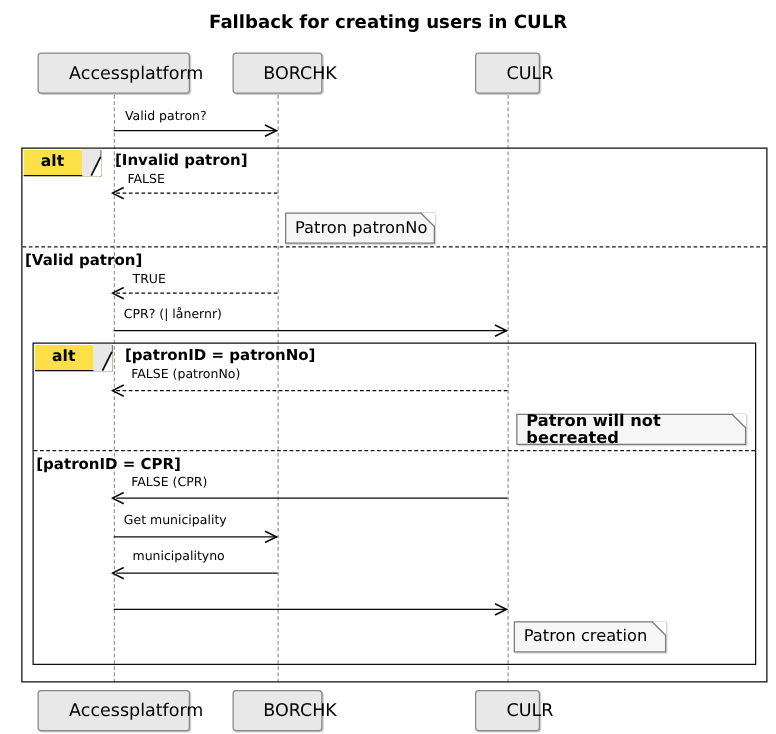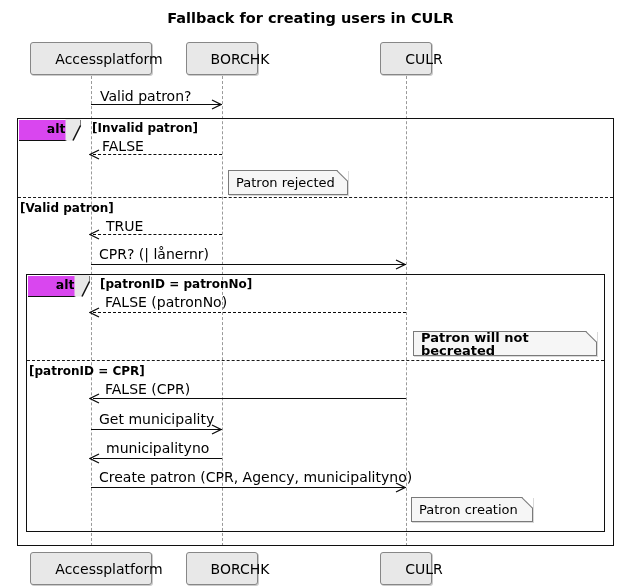--- a/index.html
+++ b/index.html
@@ -55,31 +55,31 @@
   }
   
   .frame {
     position: absolute;
     box-sizing: border-box;
     border: 1.5px solid #101010;
     background: transparent;
   }
   .frame-label {
     position: absolute;
-    background: #d946ef;
+    background: #fde047;
     border-right: 1.5px solid #101010;
     border-bottom: 1.5px solid #101010;
     box-sizing: border-box;
     font-size: 12.5px;
     font-weight: bold;
     text-align: center;
     line-height: 1;
     display: flex;
     align-items: center;
-    justify-content: flex-end;
+    justify-content: center;
     padding-right: 14px;
   }
   .frame-label::after {
     content: "";
     position: absolute;
     right: -1px;
     bottom: -1.5px;
     width: 0;
     height: 0;
     border-left: 15px solid transparent;
@@ -105,21 +105,21 @@
   }
   
   .msg-line {
     position: absolute;
     height: 0;
   }
   .msg-solid { border-top: 1.3px solid #0b0b0b; }
   .msg-dashed { border-top: 1.3px dashed #0b0b0b; }
   .msg-label {
     position: absolute;
-    font-size: 14px;
+    font-size: 10px;
     line-height: 1;
     white-space: nowrap;
   }
   .arrowhead {
     position: absolute;
     width: 11px;
     height: 11px;
   }
   
   .note {
@@ -186,21 +186,21 @@
   </svg>
   <div class="guard" style="left:92px; top:122px;">[Invalid patron]</div>
 
   <div class="msg-label" style="left:102px; top:139px;">FALSE</div>
   <div class="msg-line msg-dashed" style="left:93px; top:154px; width:129px;"></div>
   <svg class="arrowhead" style="left:89px; top:149px;">
     <polyline points="10,1 1,5.5 10,10" fill="none" stroke="#0b0b0b" stroke-width="1.3"></polyline>
   </svg>
 
   <div class="note" style="left:228px; top:170px; width:120px; height:25px;">
-    <span>Patron rejected</span>
+    <span>Patron patronNo</span>
   </div>
   <div class="note-fold" style="left:337px; top:170px;"></div>
   <div class="note-fold-edge" style="left:336.5px; top:170px;"></div>
 
   <div class="divider" style="left:18px; top:197px; width:595px;"></div>
   <div class="guard" style="left:20px; top:202px;">[Valid patron]</div>
 
   <div class="msg-label" style="left:106px; top:219px;">TRUE</div>
   <div class="msg-line msg-dashed" style="left:93px; top:234px; width:129px;"></div>
   <svg class="arrowhead" style="left:89px; top:229px;">
@@ -249,21 +249,20 @@
   <svg class="arrowhead" style="left:211px; top:424px;">
     <polyline points="1,1 10,5.5 1,10" fill="none" stroke="#0b0b0b" stroke-width="1.3"></polyline>
   </svg>
 
   <div class="msg-label" style="left:106px; top:441px;">municipalityno</div>
   <div class="msg-line msg-solid" style="left:93px; top:458px; width:129px;"></div>
   <svg class="arrowhead" style="left:89px; top:453px;">
     <polyline points="10,1 1,5.5 10,10" fill="none" stroke="#0b0b0b" stroke-width="1.3"></polyline>
   </svg>
 
-  <div class="msg-label" style="left:99px; top:470px;">Create patron (CPR, Agency, municipalityno)</div>
   <div class="msg-line msg-solid" style="left:91px; top:487px; width:315px;"></div>
   <svg class="arrowhead" style="left:395px; top:482px;">
     <polyline points="1,1 10,5.5 1,10" fill="none" stroke="#0b0b0b" stroke-width="1.3"></polyline>
   </svg>
 
   <div class="note" style="left:411px; top:497px; width:122px; height:25px;">
     <span>Patron creation</span>
   </div>
   <div class="note-fold" style="left:522px; top:497px;"></div>
   <div class="note-fold-edge" style="left:521.5px; top:497px;"></div>

